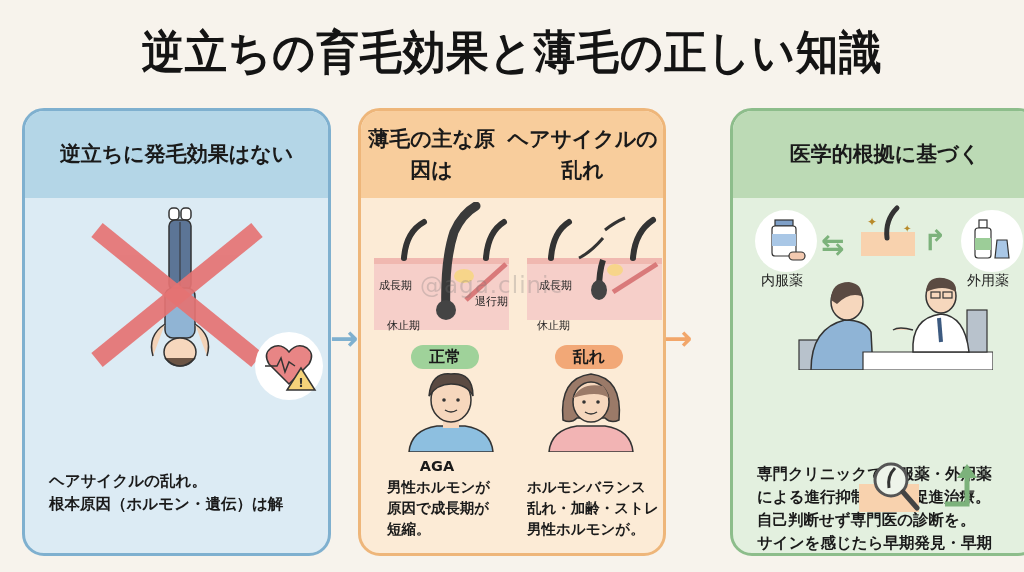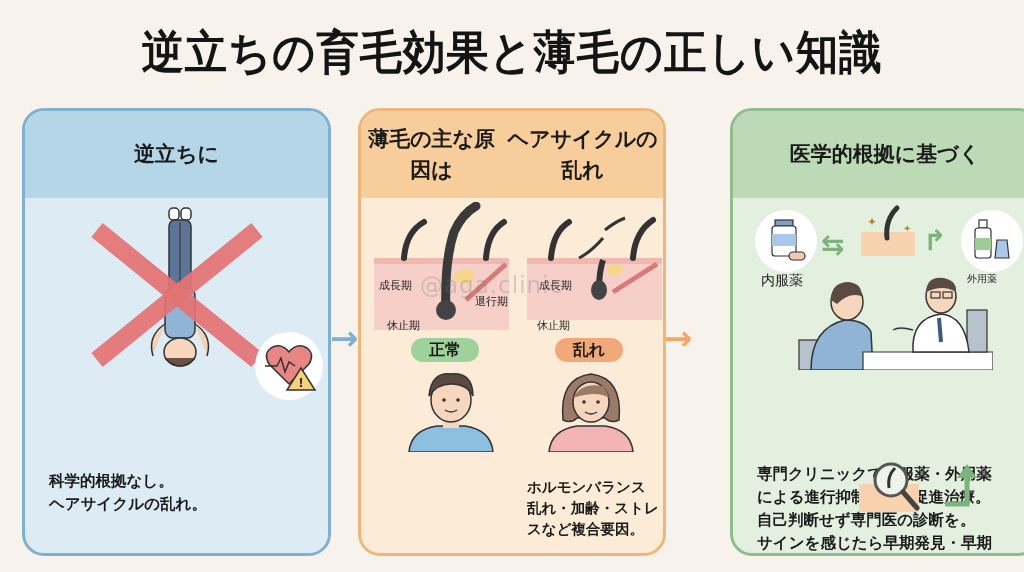--- a/index.html
+++ b/index.html
@@ -34,38 +34,39 @@
   .c3 { left: 694px; width: 310px; border-color: #8dbd8b; background: #e3f0df; margin-left: 36px; }
   .c3 .head { background: #bcdab5; }
 
   .txt { position: absolute; font-weight: bold; font-size: 15.5px; line-height: 23px; color: #1a1a1a; }
   .c1 .txt { left: 24px; top: 272px; width: 280px; }
   .c3 .txt { left: 24px; top: 265px; width: 280px; }
 
   .arrow { position: absolute; font-size: 34px; font-weight: bold; }
   .pill {
     position: absolute; width: 68px; height: 24px; border-radius: 12px;
-    font-weight: bold; font-size: 16px; text-align: center; line-height: 24px;
+    font-weight: bold; font-size: 16px; text-align: center; line-height: 24px; margin-top: 7px;
   }
   .lbl { position: absolute; font-size: 11px; font-weight: normal; color: #222; }
   .cap { position: absolute; font-weight: bold; font-size: 14.5px; line-height: 21px; text-align: left; }
   .watermark {
     position: absolute; left: 420px; top: 272px; font-size: 23px;
     color: rgba(120,120,120,0.28); font-weight: normal; letter-spacing: 1px;
   }
   .circ { position: absolute; border-radius: 50%; background: #ffffff; }
 </style>
 </head>
 <body>
 
 <div class="title">逆立ちの育毛効果と薄毛の正しい知識</div>
 
 <div class="card c1">
   <div class="head">
     <div>逆立ちに</div>
+    <div>発毛効果はない</div>
   </div>
   <div class="body">
     <svg style="position:absolute;left:100px;top:8px" width="110" height="170" viewBox="0 0 110 170">
       <rect x="44" y="2" width="10" height="12" rx="4" fill="#fff" stroke="#333" stroke-width="1.5"></rect>
       <rect x="56" y="2" width="10" height="12" rx="4" fill="#fff" stroke="#333" stroke-width="1.5"></rect>
       <rect x="44" y="14" width="22" height="70" rx="6" fill="#5c7596" stroke="#333" stroke-width="1.5"></rect>
       <line x1="55" y1="16" x2="55" y2="82" stroke="#333" stroke-width="1"></line>
       <rect x="40" y="82" width="30" height="50" rx="8" fill="#90b4d4" stroke="#333" stroke-width="1.5"></rect>
       <path d="M40 118 Q22 130 28 150" stroke="#333" stroke-width="1.5" fill="#f3d3b8"></path>
       <path d="M70 118 Q88 130 82 150" stroke="#333" stroke-width="1.5" fill="#f3d3b8"></path>
@@ -78,22 +79,22 @@
     </svg>
     <div class="circ" style="left:230px;top:134px;width:68px;height:68px">
       <svg width="68" height="68" viewBox="0 0 68 68">
         <path d="M34 52 L14 32 Q8 22 16 16 Q26 10 34 20 Q42 10 52 16 Q60 22 54 32 Z" fill="#e88585" stroke="#333" stroke-width="1.5"></path>
         <polyline points="10,34 22,34 26,26 30,40 34,30 40,34" fill="none" stroke="#333" stroke-width="1.5"></polyline>
         <polygon points="46,36 60,58 32,58" fill="#f5d37a" stroke="#333" stroke-width="1.5"></polygon>
         <text x="46" y="55" font-size="12" font-weight="bold" text-anchor="middle" fill="#333">!</text>
       </svg>
     </div>
     <div class="txt">
-      <div>科学的根拠なし。</div>
       <div>ヘアサイクルの乱れ。</div>
+      <div>根本原因（ホルモン・遺伝）は解</div>
 
     </div>
   </div>
 </div>
 
 <div class="arrow" style="left:330px;top:318px;color:#7fb0cf">→</div>
 
 <div class="card c2">
   <div class="head">
     <div>薄毛の主な原因は</div>
@@ -146,24 +147,30 @@
     <svg style="position:absolute;left:180px;top:170px" width="100" height="84" viewBox="0 0 100 84">
       <path d="M8 84 Q10 62 36 58 L64 58 Q90 62 92 84 Z" fill="#f2b4b4" stroke="#333" stroke-width="1.5"></path>
       <path d="M22 52 Q18 10 50 6 Q82 10 78 52 Q70 56 64 50 L36 50 Q30 56 22 52 Z" fill="#9b7a68" stroke="#333" stroke-width="1.5"></path>
       <ellipse cx="50" cy="34" rx="18" ry="20" fill="#f6d7bd" stroke="#333" stroke-width="1.5"></ellipse>
       <path d="M32 30 Q40 14 62 18 Q66 22 68 30 Q56 22 32 30 Z" fill="#9b7a68"></path>
       <circle cx="43" cy="34" r="1.8" fill="#333"></circle>
         <circle cx="57" cy="34" r="1.8" fill="#333"></circle>
       <path d="M44 44 Q50 48 56 44" stroke="#333" stroke-width="1.5" fill="none"></path>
     </svg>
 
+    <div class="cap" style="left:26px;top:258px;width:130px">
+      <div style="text-align:center;width:100px">AGA</div>
+      <div>男性ホルモンが</div>
+      <div>原因で成長期が</div>
+      <div>短縮。</div>
+    </div>
     <div class="cap" style="left:166px;top:279px;width:140px">
       <div>ホルモンバランス</div>
       <div>乱れ・加齢・ストレ</div>
-      <div>スなど複合要因。</div>
+      <div>男性ホルモンが。</div>
     </div>
   </div>
 </div>
 
 <div class="watermark">@aga.clinic</div>
 
 <div class="arrow" style="left:664px;top:318px;color:#f2a66a">→</div>
 
 <div class="card c3">
   <div class="head">
@@ -190,21 +197,21 @@
     <div style="position:absolute;left:190px;top:26px;color:#7cb27b;font-size:28px;font-weight:bold">↱</div>
 
     <div class="circ" style="left:228px;top:12px;width:62px;height:62px">
       <svg width="62" height="62" viewBox="0 0 62 62">
         <rect x="18" y="10" width="8" height="8" fill="#fff" stroke="#333" stroke-width="1.2"></rect>
         <rect x="14" y="18" width="16" height="30" rx="3" fill="#fff" stroke="#333" stroke-width="1.2"></rect>
         <rect x="14" y="28" width="16" height="12" fill="#9ccd98"></rect>
         <polygon points="36,30 46,30 48,48 34,48" fill="#a9c7e6" stroke="#333" stroke-width="1.2"></polygon>
       </svg>
     </div>
-    <div class="lbl" style="left:234px;top:74px;font-size:10px">外用薬</div>
+    <div class="lbl" style="left:234px;top:74px;font-size:14px">外用薬</div>
 
     <svg style="position:absolute;left:60px;top:72px" width="200" height="100" viewBox="0 0 200 100">
       <rect x="6" y="70" width="30" height="30" fill="#b8c2cc" stroke="#333" stroke-width="1.2"></rect>
       <path d="M18 100 Q18 58 52 50 Q72 50 78 62 L80 100 Z" fill="#8fb4d6" stroke="#333" stroke-width="1.5"></path>
       <ellipse cx="54" cy="32" rx="16" ry="18" fill="#f6d7bd" stroke="#333" stroke-width="1.5"></ellipse>
       <path d="M38 30 Q38 12 56 12 Q70 14 68 26 Q56 22 44 34 Z" fill="#5a4a42"></path>
       <path d="M70 82 L200 82 L200 100 L70 100 Z" fill="#fff" stroke="#333" stroke-width="1.2"></path>
       <rect x="174" y="40" width="20" height="42" fill="#b8c2cc" stroke="#333" stroke-width="1.2"></rect>
       <path d="M120 82 Q118 48 148 44 Q172 46 176 82 Z" fill="#fff" stroke="#333" stroke-width="1.5"></path>
       <path d="M146 48 L148 72" stroke="#3c5a80" stroke-width="4"></path>

